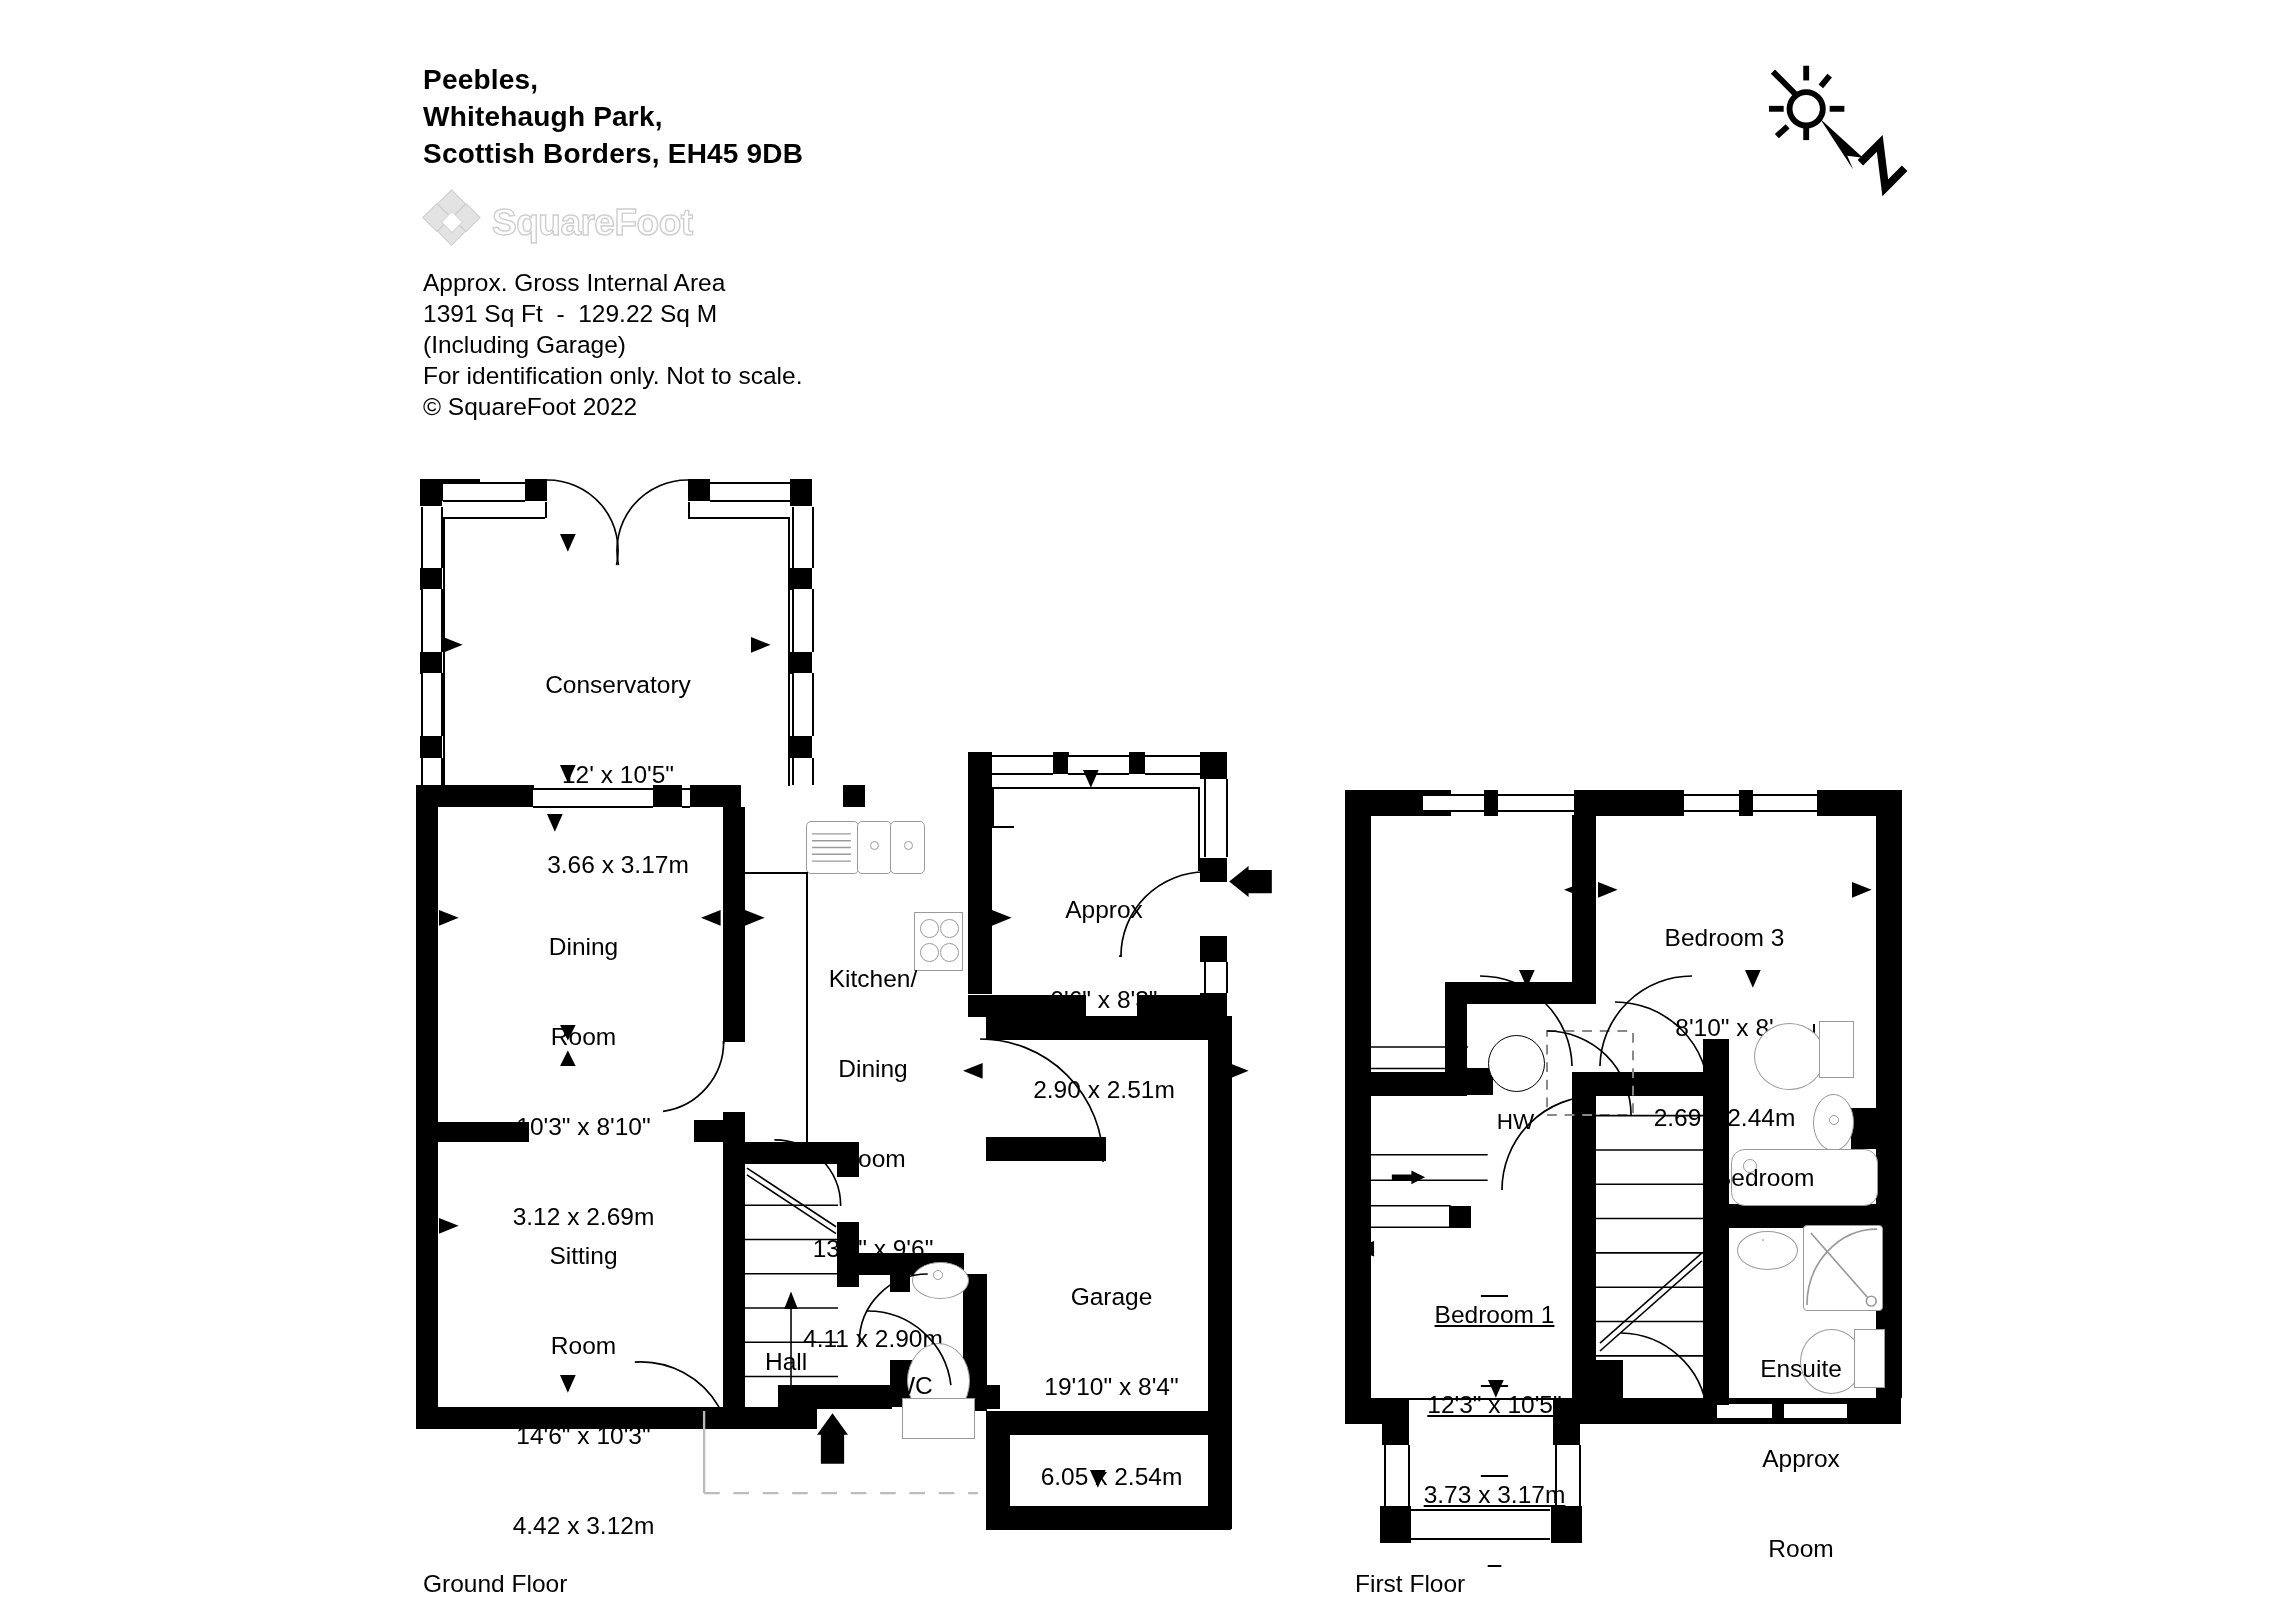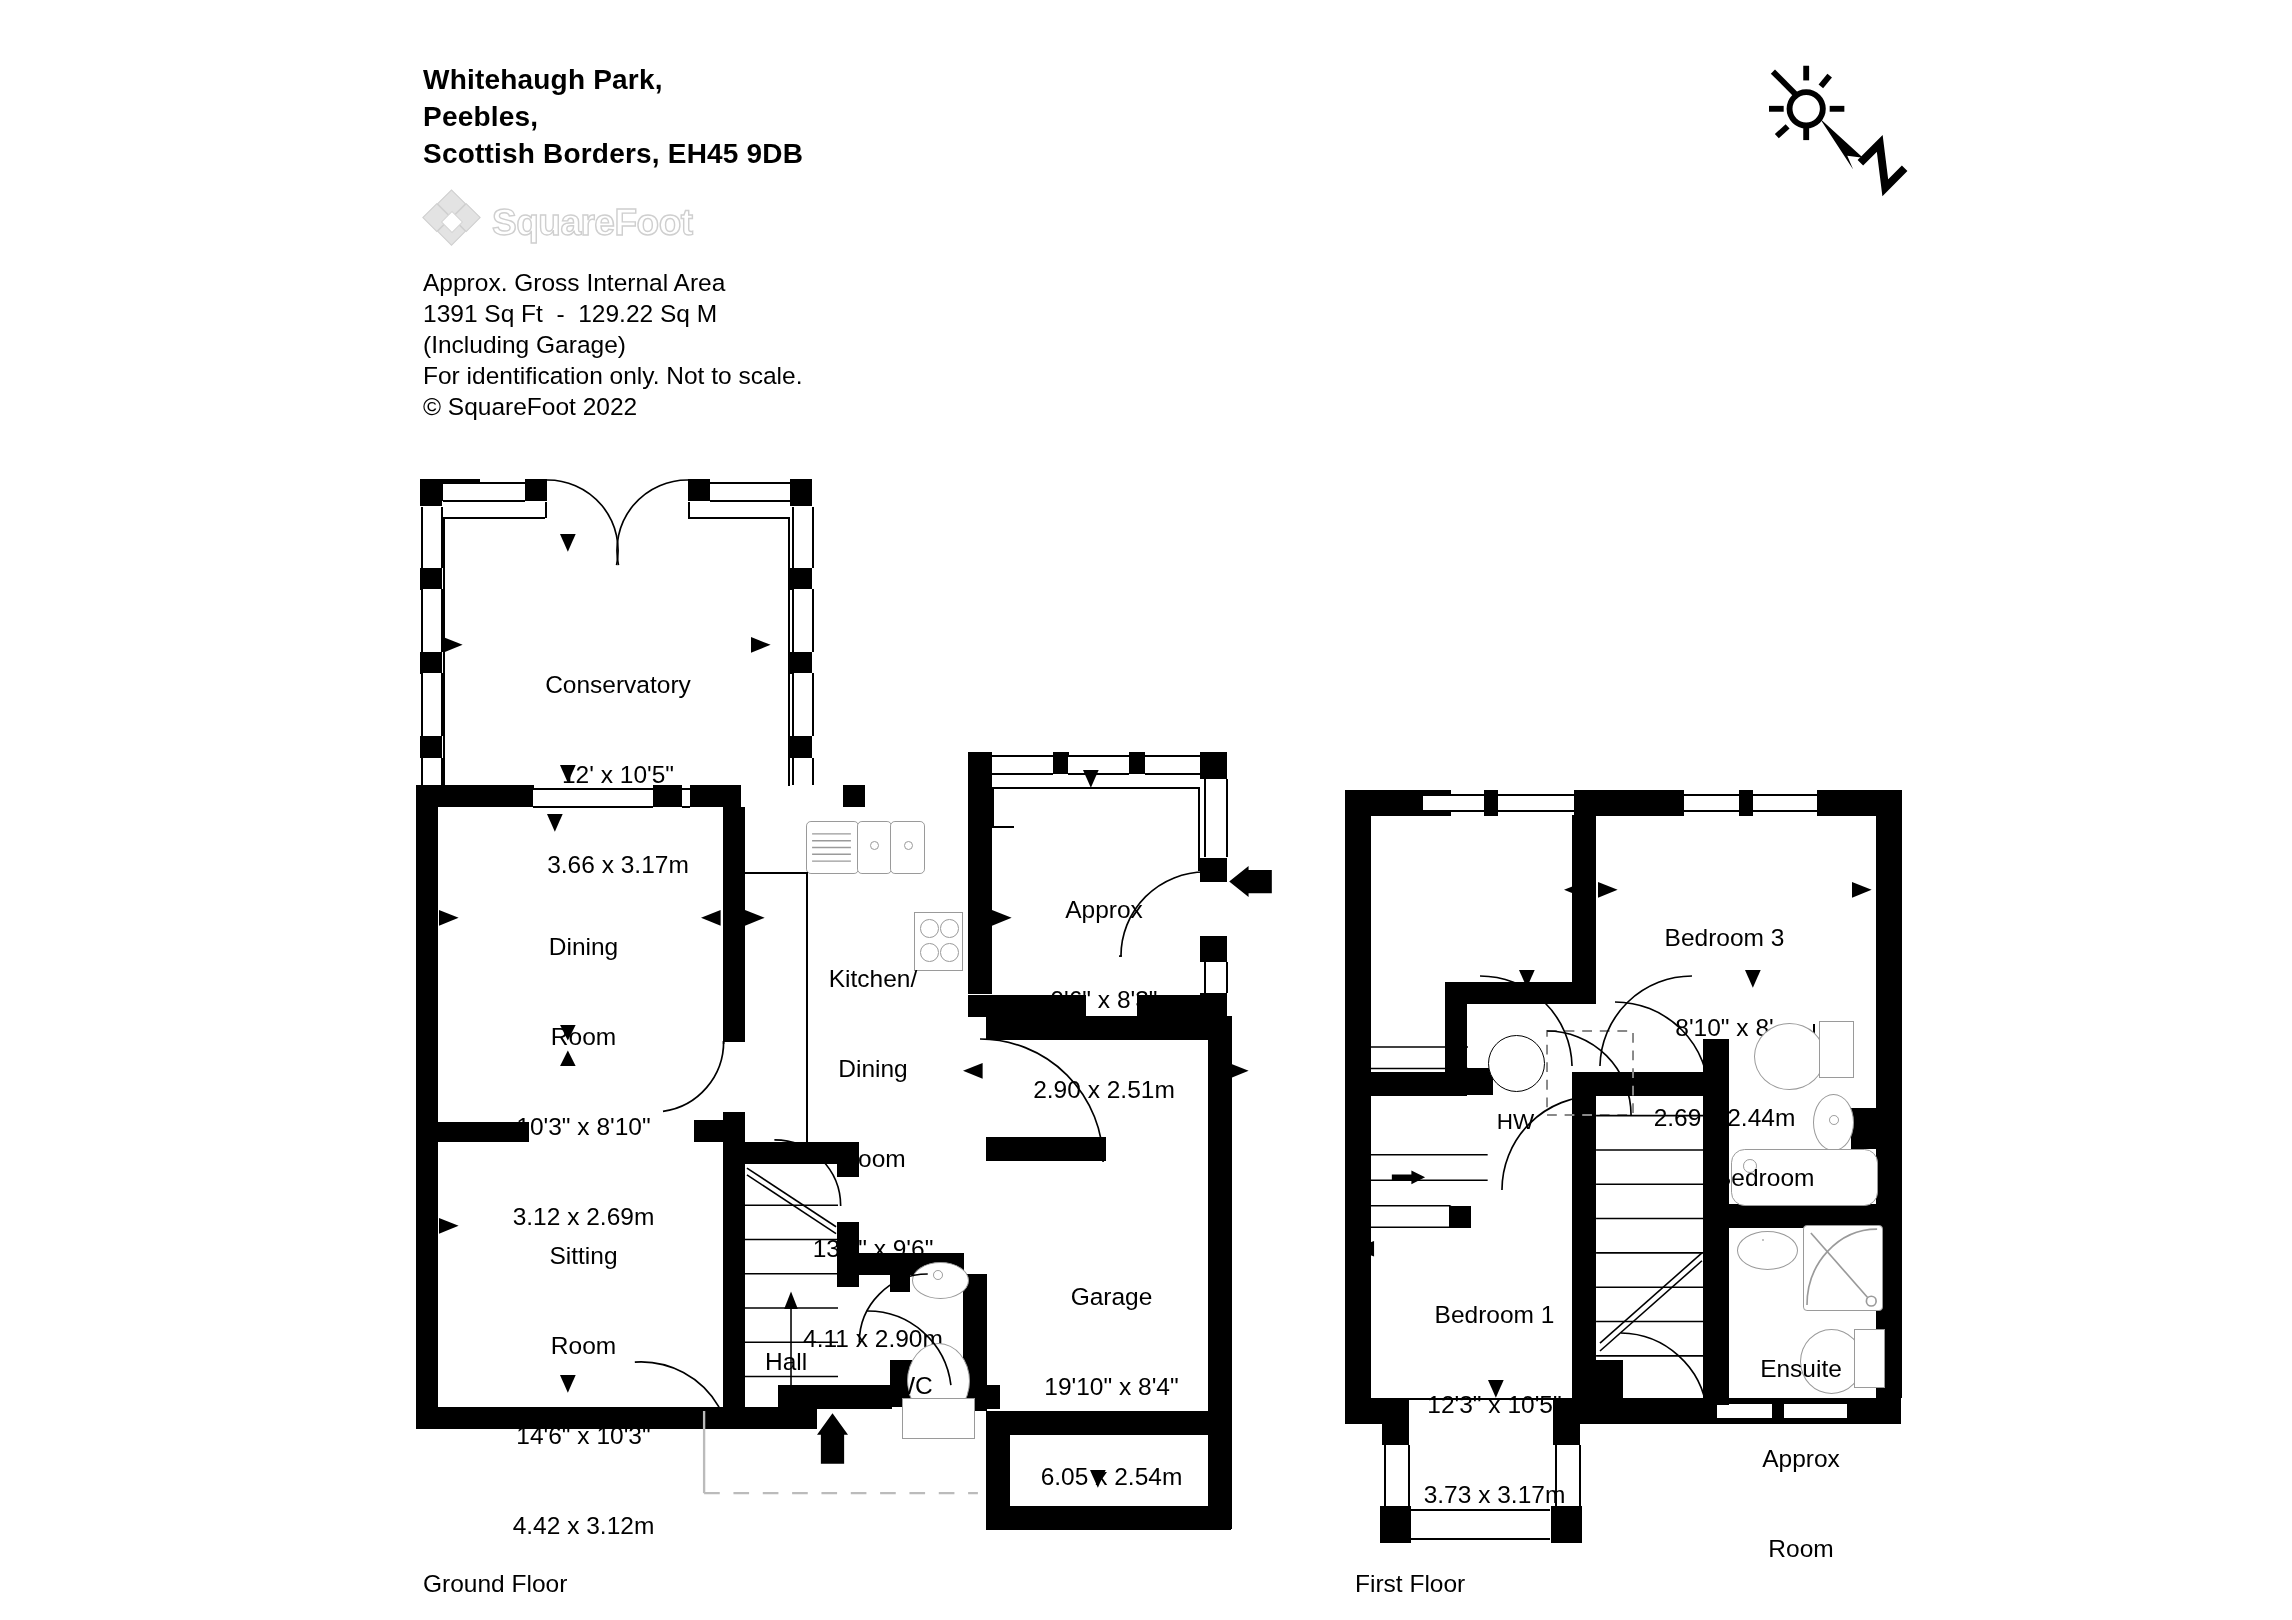--- a/index.html
+++ b/index.html
@@ -41,22 +41,22 @@
 
   
   .rlabel{position:absolute;text-align:center;font-size:24.5px;line-height:30px;white-space:pre;}
 
   svg{display:block;overflow:visible;}
 </style>
 </head>
 <body>
 
 <div class="abs" id="title-block">
+  <div>Peebles,</div>
   <div>Whitehaugh Park,</div>
-  <div>Peebles,</div>
   <div>Scottish Borders, EH45 9DB</div>
 </div>
 
 <div class="abs" id="logo-block">
   <div id="logo-mark">
     <svg width="57" height="57" viewBox="0 0 58 58">
       <g fill="#e3e3e3" stroke="#cfcfcf" stroke-width="1.1">
         <rect x="4" y="14" width="20" height="20" transform="rotate(45 14 24)"></rect>
         <rect x="34" y="14" width="20" height="20" transform="rotate(45 44 24)"></rect>
         <rect x="19" y="0" width="20" height="20" transform="rotate(45 29 10)"></rect>
@@ -490,21 +490,21 @@
   </svg>
   <svg class="abs" style="left:1347px;top:1241px;" width="29" height="17.6" viewBox="0 0 30 18">
       <path d="M28 0 L28 16 L6 8 Z" fill="#000"></path>
     </svg>
 
   <div class="rlabel" style="left:1612px;top:863px;width:225px;">
     <div>Bedroom 3</div>
     <div>8'10" x 8'</div>
     <div>2.69 x 2.44m</div>
   </div>
-  <div class="rlabel" style="left:1372px;top:1240px;width:245px;">
+  <div class="rlabel" style="left:1372px;top:1240px;width:245px;text-decoration:underline;">
     <div>Bedroom 1</div>
     <div>12'3" x 10'5"</div>
     <div>3.73 x 3.17m</div>
   </div>
 
   <svg class="abs" style="left:1564px;top:882px;" width="21.6" height="15.7" viewBox="0 0 22 16">
       <path d="M20 0 L20 16 L0 8 Z" fill="#000"></path>
     </svg>
   <svg class="abs" style="left:1598px;top:882px;" width="21.6" height="15.7" viewBox="0 0 22 16">
       <path d="M0 0 L0 16 L20 8 Z" fill="#000"></path>

